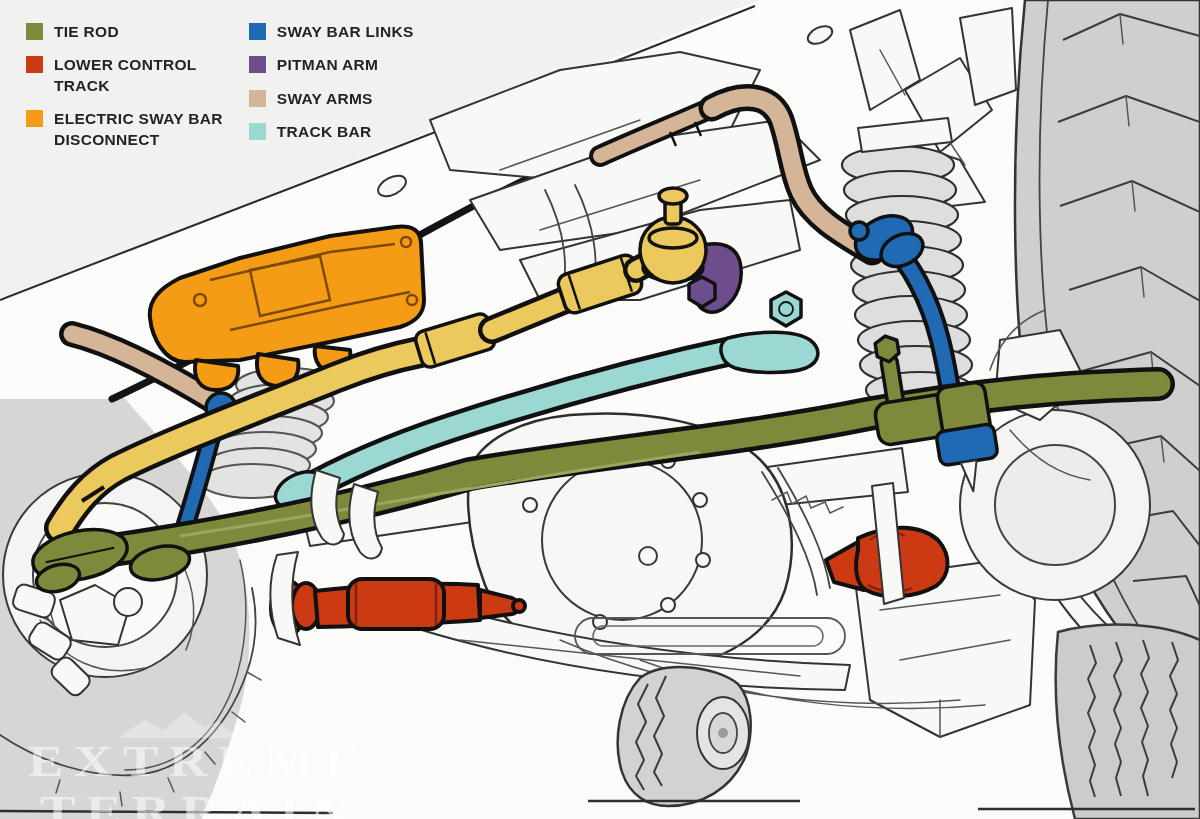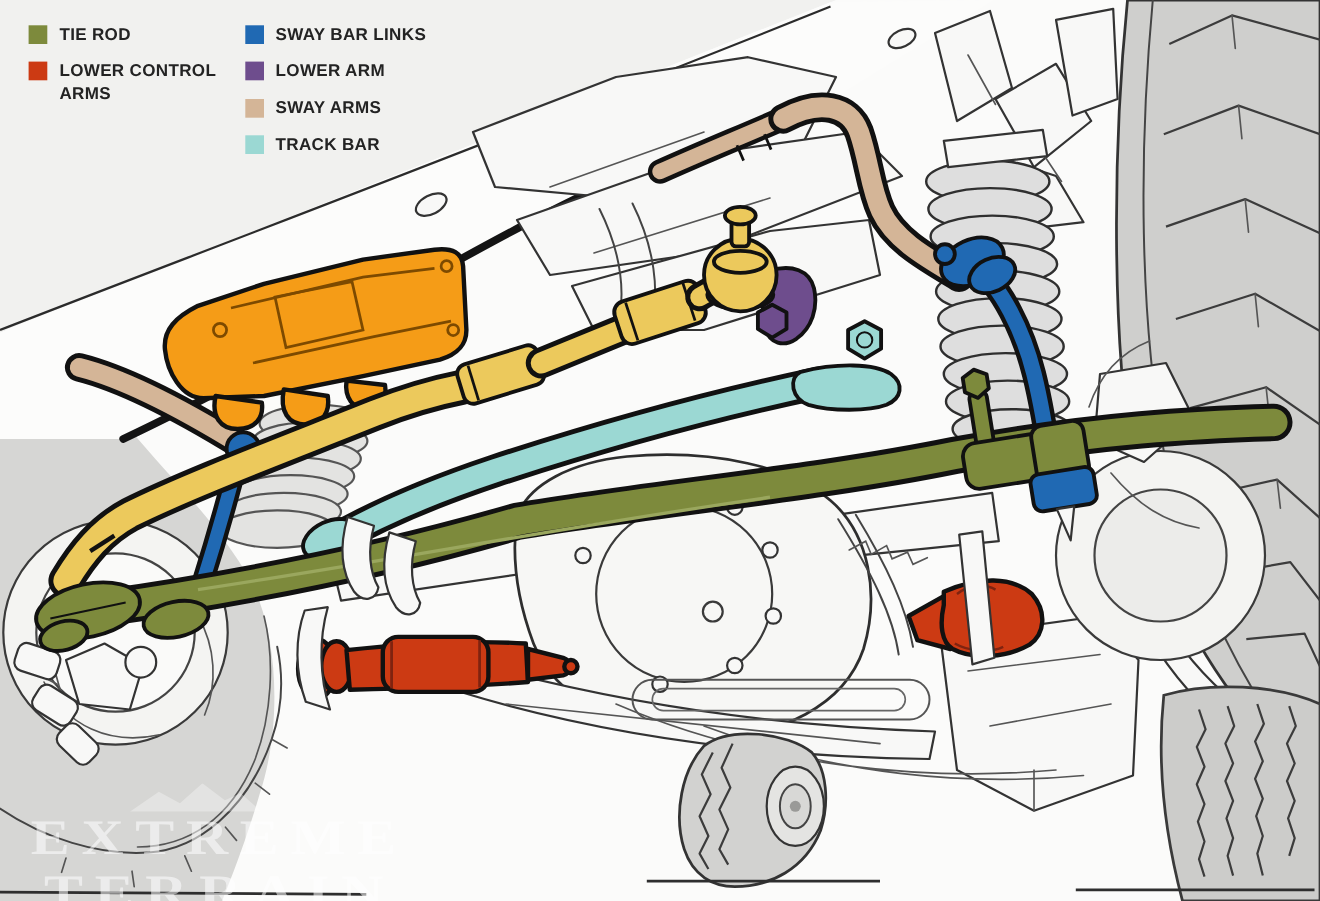--- a/index.html
+++ b/index.html
@@ -336,31 +336,36 @@
 
   <div id="legend">
     <div class="leg-col">
       <div class="leg-item">
         <span class="leg-swatch" style="background-color: rgb(125, 138, 60);"></span>
         <span class="leg-label">TIE ROD</span>
       </div>
       <div class="leg-item">
         <span class="leg-swatch" style="background-color: rgb(204, 58, 19);"></span>
         <span class="leg-label">LOWER CONTROL
-ARMS</span>
+TRACK</span>
+      </div>
+      <div class="leg-item">
+        <span class="leg-swatch" style="background-color: rgb(245, 156, 23);"></span>
+        <span class="leg-label">ELECTRIC SWAY BAR
+DISCONNECT</span>
       </div>
     </div>
     <div class="leg-col">
       <div class="leg-item">
         <span class="leg-swatch" style="background-color: rgb(32, 105, 179);"></span>
         <span class="leg-label">SWAY BAR LINKS</span>
       </div>
       <div class="leg-item">
         <span class="leg-swatch" style="background-color: rgb(110, 77, 141);"></span>
-        <span class="leg-label">LOWER ARM</span>
+        <span class="leg-label">PITMAN ARM</span>
       </div>
       <div class="leg-item">
         <span class="leg-swatch" style="background-color: rgb(212, 181, 151);"></span>
         <span class="leg-label">SWAY ARMS</span>
       </div>
       <div class="leg-item">
         <span class="leg-swatch" style="background-color: rgb(155, 216, 211);"></span>
         <span class="leg-label">TRACK BAR</span>
       </div>
     </div>

